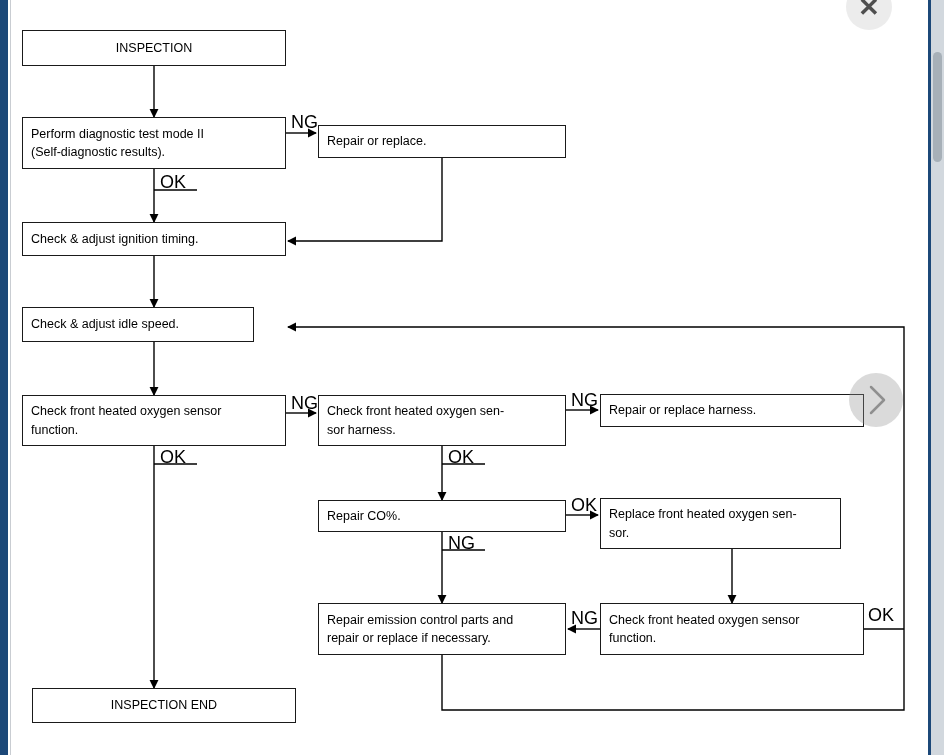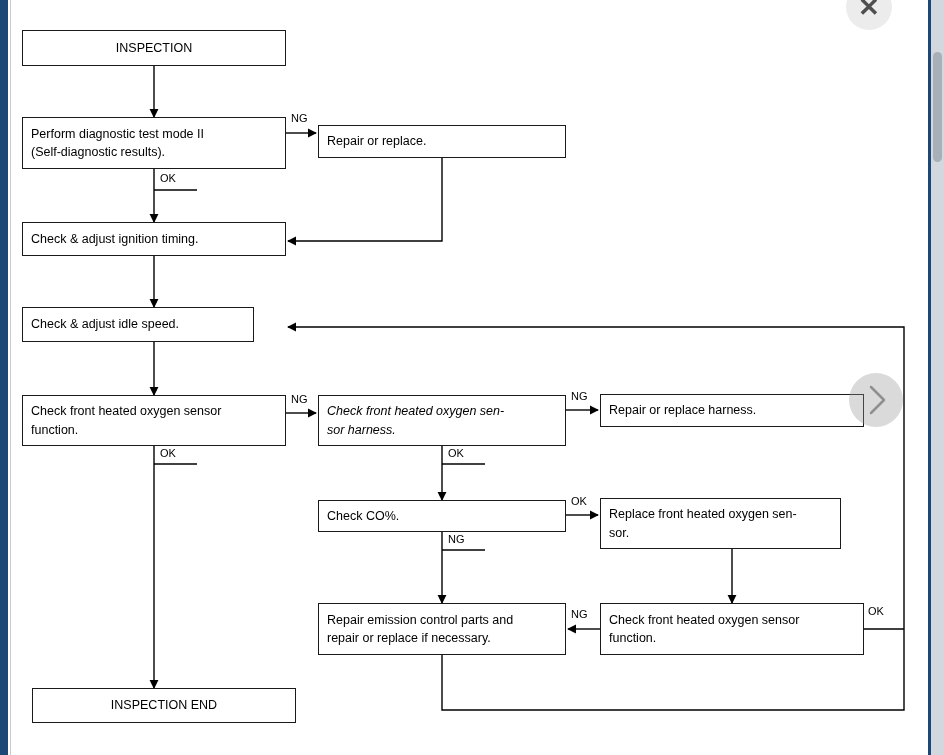--- a/index.html
+++ b/index.html
@@ -25,29 +25,29 @@
     display:flex;align-items:center;justify-content:center;
   }
   
   .connectors{position:absolute;left:0;top:0;pointer-events:none;z-index:2;}
   .fc-box{
     position:absolute;box-sizing:border-box;border:1.5px solid #1a1a1a;background:#fff;
     color:#000;font-size:12.5px;line-height:1.45;white-space:pre-line;
     display:flex;align-items:center;padding:12px 8px;z-index:3;
   }
   .fc-center{justify-content:center;text-align:center;}
-  .fc-label{position:absolute;color:#000;font-size:11px;z-index:4;background:transparent;}
+  .fc-label{position:absolute;color:#000;font-size:18px;z-index:4;background:transparent;}
 
   .b-inspection     {left:22px; top:30px;  width:264px;height:36px;}
   .b-diag           {left:22px; top:117px; width:264px;height:52px;}
   .b-repair         {left:318px;top:117px; width:248px;height:33px;margin-top:8px;}
   .b-ignition       {left:22px; top:222px; width:264px;height:34px;}
   .b-idle           {left:22px; top:307px; width:232px;height:35px;}
   .b-o2func         {left:22px; top:395px; width:264px;height:51px;}
-  .b-harness        {left:318px;top:395px; width:248px;height:51px;font-style:italic;}
+  .b-harness        {left:318px;top:395px; width:248px;height:51px;}
   .b-repharness     {left:600px;top:394px; width:264px;height:33px;}
   .b-co             {left:318px;top:500px; width:248px;height:32px;}
   .b-replaceo2      {left:600px;top:498px; width:241px;height:51px;}
   .b-emission       {left:318px;top:603px; width:248px;height:52px;}
   .b-o2func2        {left:600px;top:603px; width:264px;height:52px;}
   .b-end            {left:32px; top:688px; width:264px;height:35px;}
 
   .l-diag-ng    {left:291px;top:112px;}
   .l-diag-ok    {left:160px;top:172px;}
   .l-func-ng    {left:291px;top:393px;}
@@ -102,21 +102,21 @@
   <div class="fc-box b-diag">Perform diagnostic test mode II
 (Self-diagnostic results).</div>
   <div class="fc-box b-repair">Repair or replace.</div>
   <div class="fc-box b-ignition">Check &amp; adjust ignition timing.</div>
   <div class="fc-box b-idle">Check &amp; adjust idle speed.</div>
   <div class="fc-box b-o2func">Check front heated oxygen sensor
 function.</div>
   <div class="fc-box b-harness">Check front heated oxygen sen-
 sor harness.</div>
   <div class="fc-box b-repharness">Repair or replace harness.</div>
-  <div class="fc-box b-co">Check CO%.</div>
+  <div class="fc-box b-co">Repair CO%.</div>
   <div class="fc-box b-replaceo2">Replace front heated oxygen sen-
 sor.</div>
   <div class="fc-box b-emission">Repair emission control parts and
 repair or replace if necessary.</div>
   <div class="fc-box b-o2func2">Check front heated oxygen sensor
 function.</div>
   <div class="fc-box fc-center b-end">INSPECTION END</div>
 
   <div class="fc-label l-diag-ng">NG</div>
   <div class="fc-label l-diag-ok">OK</div>

